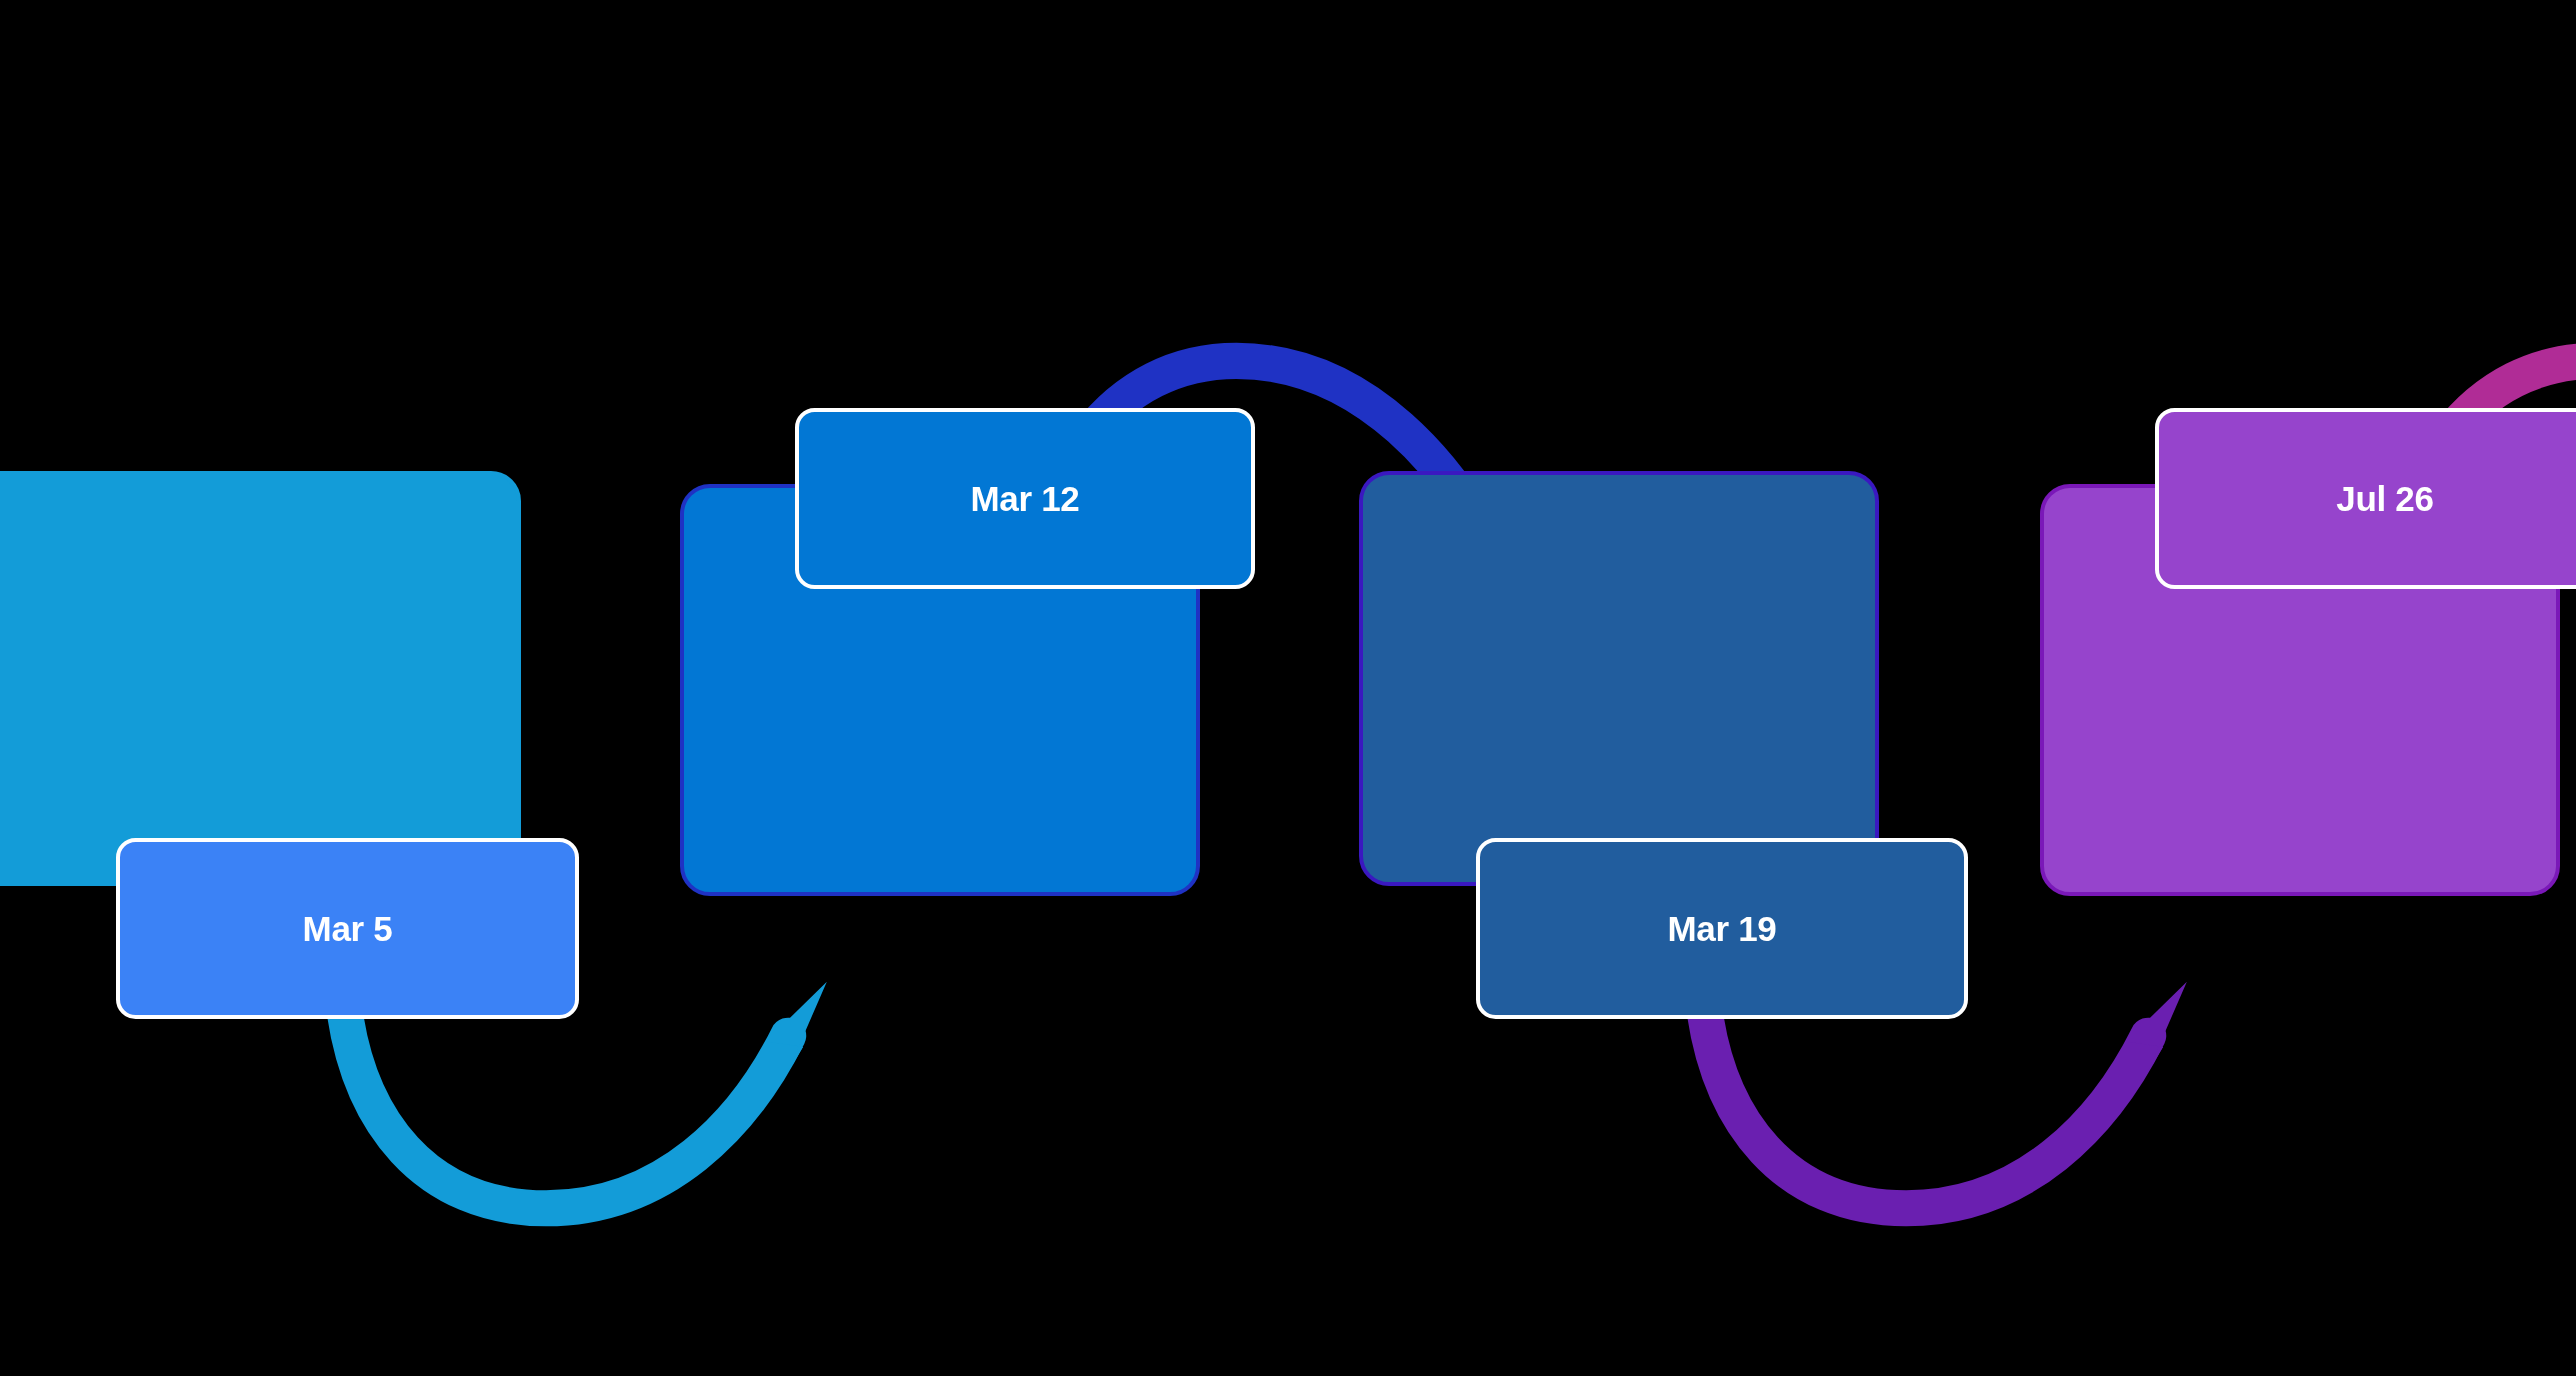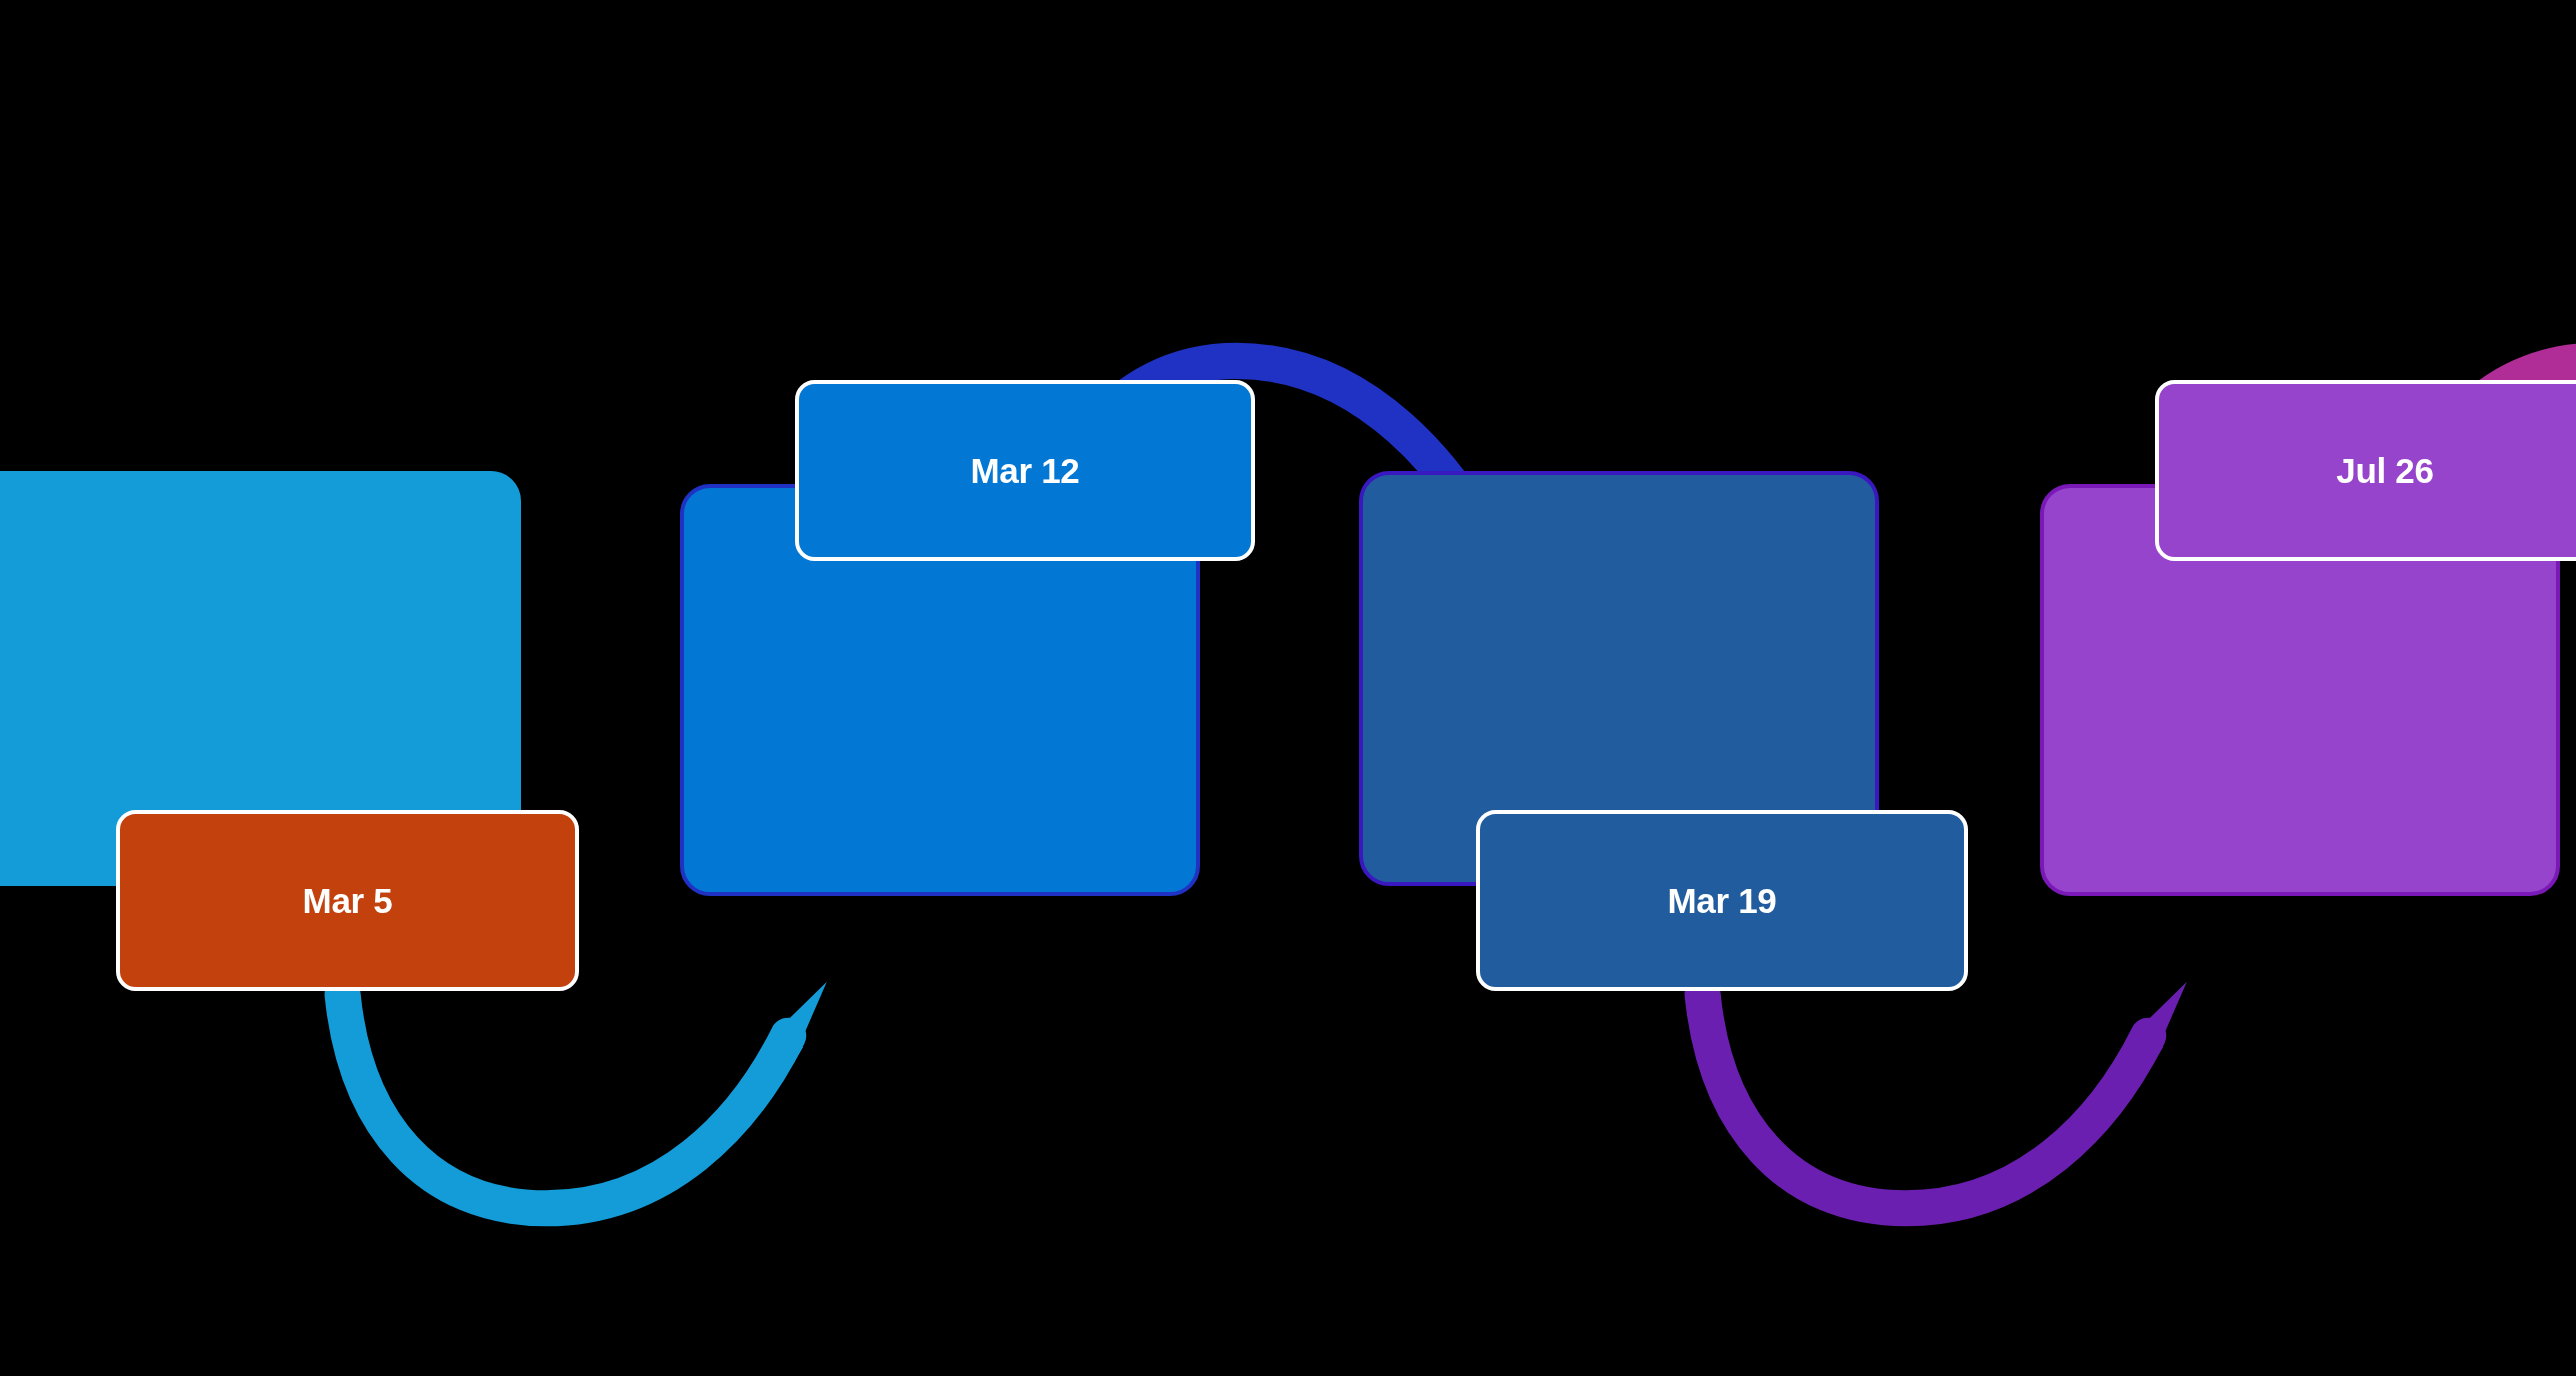--- a/index.html
+++ b/index.html
@@ -60,20 +60,21 @@
     border-radius: 19.6px;
     border: 4.6px solid #ffffff;
     display: flex;
     align-items: center;
     justify-content: center;
     color: #ffffff;
     font-weight: bold;
     font-size: 35px;
     letter-spacing: -0.3px;
     z-index: 3;
+    margin-top: 28px;
   }
 </style>
 </head>
 <body>
 
 <div id="stage">
 
   <svg class="arrows-layer" viewBox="0 0 6398 2672" width="3296" height="1377" xmlns="http://www.w3.org/2000/svg">
 
     <g>
@@ -98,21 +99,21 @@
   </svg>
 
   <div class="card" style="left:-31px; top:471px; width:552px; height:415px;
               background:#139CD8; border:4.1px solid #139CD8;">
   </div>
   <div class="card-text" style="left:5.2px; top:495px; width:495px;">
     <span class="bullet-dot"></span>
     <span class="card-label">RAG &amp; Indexing 101</span>
   </div>
   <div class="date-badge" style="left:116px; top:810px; width:463px; height:181px;
-              background:#c2410c;">
+              background:#3b82f6;">
     <span>Mar 5</span>
   </div>
 
   <div class="card" style="left:680px; top:484px; width:520px; height:412px;
               background:#0277D4; border:4.1px solid #1F32C4;">
   </div>
   <div class="card-text" style="left:698px; top:587px; width:464px;">
     <span class="bullet-dot"></span>
     <span class="card-label">Build the Ultimate Retrieval System for RAG</span>
   </div>

